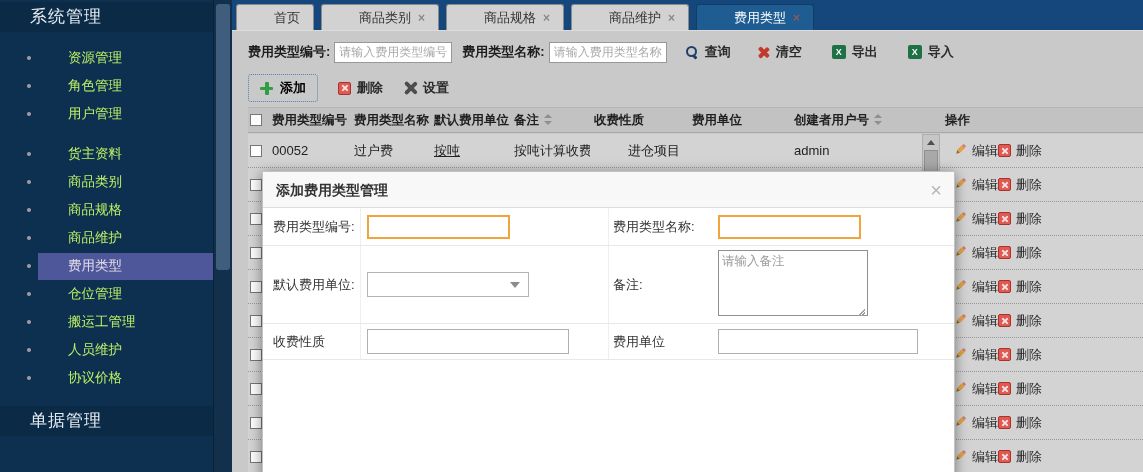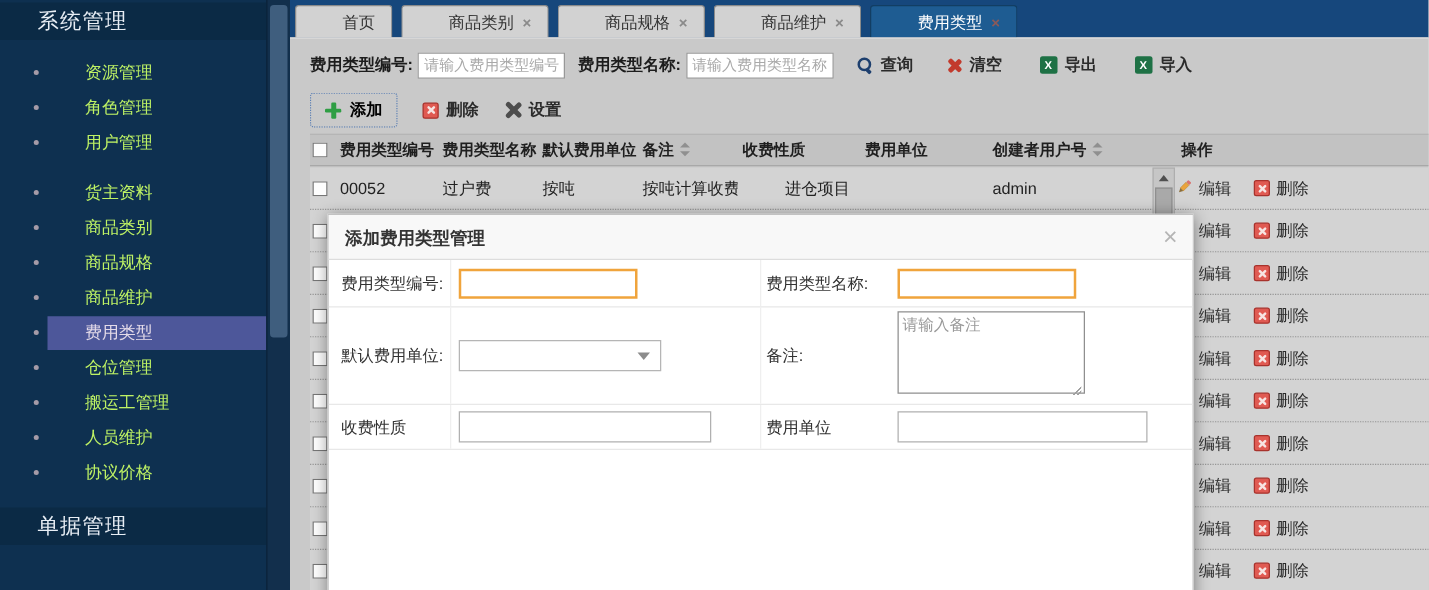--- a/index.html
+++ b/index.html
@@ -69,21 +69,21 @@
   
   .grid-header { position:absolute; top:76px; left:16px; right:0; height:26px; background:#c2c2c2; border-top:1px solid #b5b5b5; border-bottom:1px solid #a8a8a8; display:flex; align-items:center; font-size:12.5px; font-weight:bold; color:#1f1f1f; }
   .cell { padding-left:4px; overflow:hidden; white-space:nowrap; flex:none; }
   .sort { display:inline-block; width:8px; height:11px; position:relative; margin-left:5px; vertical-align:-1px; }
   .sort::before { content:''; position:absolute; top:0; left:0; border:4px solid transparent; border-bottom:4px solid #8f8f8f; border-top:none; }
   .sort::after { content:''; position:absolute; bottom:0; left:0; border:4px solid transparent; border-top:4px solid #8f8f8f; border-bottom:none; }
   .grid-rows { position:absolute; top:103px; left:16px; right:0; bottom:0; }
   .grow { height:34px; display:flex; align-items:center; background:#d3d3d3; border-bottom:1px dotted #979797; font-size:13px; color:#222; }
   .cb { width:12px; height:12px; border:1px solid #767676; background:#fdfdfd; display:inline-block; margin-left:2px; flex:none; cursor:pointer; }
   .cbcell { width:20px; display:flex; align-items:center; padding-left:0; }
-  .actions { display:flex; align-items:center; gap:18px; padding-left:0; }
+  .actions { display:flex; align-items:center; padding-left:13px; }
   .act-btn { display:flex; align-items:center; gap:5px; font-size:13px; color:#2b2b2b; cursor:pointer; }
   .grid-vscroll { position:absolute; top:103px; left:690px; width:18px; height:66px; background:#c6c6c6; border:1px solid #aeaeae; }
   .vs-arrow { height:15px; display:flex; align-items:center; justify-content:center; cursor:pointer; }
   .vs-arrow::before { content:''; width:0; height:0; border:4px solid transparent; border-bottom:5px solid #4f4f4f; margin-top:-4px; }
   .vs-thumb { margin:0 1px; height:22px; background:#a9a9a9; border:1px solid #8f8f8f; cursor:pointer; }
 
   
   .modal { position:absolute; left:30px; top:140px; width:693px; height:340px; background:#fff; box-shadow:0 2px 12px rgba(0,0,0,0.45); border:1px solid #c2c2c2; z-index:10; }
   .m-title { height:36px; background:#f8f8f8; border-bottom:1px solid #ddd; line-height:36px; padding-left:13px; font-size:14px; font-weight:bold; color:#333; position:relative; }
   .m-close { position:absolute; right:12px; top:0; font-size:20px; font-weight:normal; color:#b5b5b5; cursor:pointer; line-height:36px; }
@@ -270,21 +270,21 @@
           <div class="cell" style="width: 19px;"></div>
           <div class="cell" style="width: 202px;"><span>操作</span></div>
         </div>
       <div class="grid-rows" id="grid-rows">
           <div class="grow">
             <div class="cell cbcell" style="width: 20px;">
               <span class="cb"></span>
             </div>
             <div class="cell" style="width: 82px;">00052</div>
             <div class="cell" style="width: 80px;">过户费</div>
-            <div class="cell" style="width: 80px;">按吨</div>
+            <div class="cell" style="width: 80px; text-decoration: underline;">按吨</div>
             <div class="cell" style="width: 80px;">按吨计算收费</div>
             <div class="cell" style="width: 98px; padding-left: 38px;">进仓项目</div>
             <div class="cell" style="width: 102px;"></div>
             <div class="cell" style="width: 132px;">admin</div>
             <div class="cell" style="width: 19px;"></div>
             <div class="cell actions" style="width: 202px;">
               <span class="act-btn">
                 <span><svg width="13" height="13" viewBox="0 0 13 13">
                     <g transform="rotate(45 6.5 6.5)">
                       <rect x="4.8" y="0.3" width="3.4" height="2.4" rx="0.6" fill="#d9736f"></rect>

